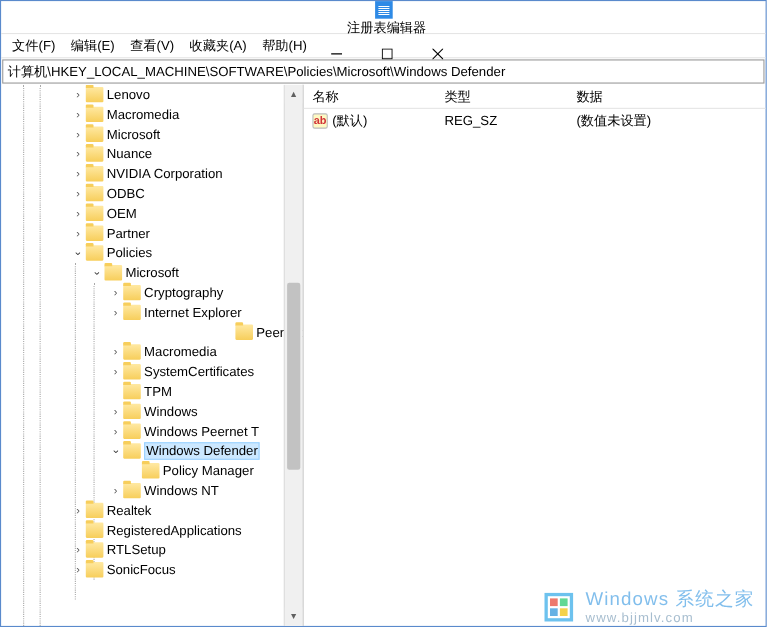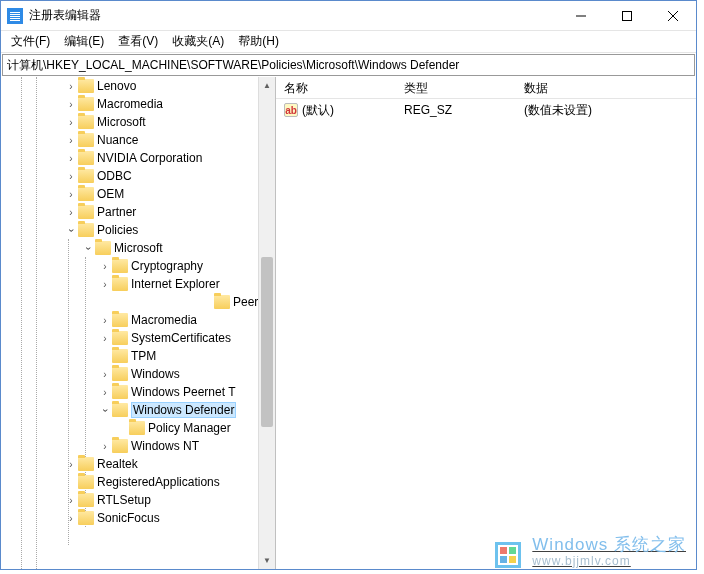--- a/index.html
+++ b/index.html
@@ -1,20 +1,20 @@
 <!DOCTYPE html>
 <html><head>
 <meta charset="utf-8">
 <style>
   * { box-sizing: border-box; margin: 0; padding: 0; font-family: "Microsoft YaHei", "Segoe UI", sans-serif; font-size: 12px; }
   body { width: 704px; height: 574px; background: #fff; position: relative; overflow: hidden; }
 
   .window { width: 697px; height: 570px; border: 1px solid #5a8acc; background: #fff; position: relative; }
 
-  .titlebar { height: 30px; display: flex; align-items: center; padding-left: 6px; border-bottom: 1px solid #e5e5e5; }
+  .titlebar { height: 30px; display: flex; align-items: center; padding-left: 6px; border-bottom: 1px solid #e5e5e5; flex-direction: column; }
   .app-icon { width: 16px; height: 16px; background: #2e8ae6; margin-right: 6px; display:inline-block; }
   .app-icon::after{content:"";display:block;width:10px;height:10px;margin:3px;background:repeating-linear-gradient(0deg,#fff,#fff 1px,#2e8ae6 1px,#2e8ae6 2px);}
   .title-text { flex: 1; }
   .win-controls { display: flex; }
   .win-btn { width: 46px; height: 30px; display: flex; align-items: center; justify-content: center; }
 
   .menubar { height: 22px; display: flex; align-items: center; padding: 0 4px; gap: 2px; border-bottom: 1px solid #e5e5e5; }
   .menu-item { padding: 2px 6px; }
 
   .addressbar { height: 22px; border: 1px solid #999; margin: 1px; padding: 2px 4px; background:#fff; overflow:hidden; white-space:nowrap; }
@@ -37,21 +37,21 @@
   .sb-btn { height:17px; background:#f0f0f0; display:flex;align-items:center;justify-content:center;color:#606060;font-size:8px;}
   .sb-thumb { position:absolute; left:2px; right:2px; background:#c2c2c2; border-radius:2px;}
 
   .list-header { display:flex; height:22px; border-bottom:1px solid #e5e5e5;}
   .col-h { padding:3px 8px; border-right:1px solid transparent;}
   .list-body { padding:2px 0;}
   .row { display:flex; height:18px; align-items:center;}
   .cell { padding:0 8px; overflow:hidden; white-space:nowrap;}
   .val-icon{width:14px;height:14px;display:inline-flex;align-items:center;justify-content:center;color:#d13438;font-weight:bold;font-size:10px;border:1px solid #bbb;border-radius:2px;margin-right:4px;background:#fef9c3;}
 
-  .watermark{position:absolute;right:18px;bottom:6px;opacity:.75;display:flex;align-items:flex-end;gap:11px;font-size:18px;text-decoration:underline;}
+  .watermark{position:absolute;right:18px;bottom:6px;opacity:.75;display:flex;align-items:center;gap:11px;font-size:18px;}
   .wm-logo{width:26px;height:26px;display:grid;grid-template-columns:1fr 1fr;grid-template-rows:1fr 1fr;gap:2px;border:3px solid #3daee9;padding:2px;position:relative;background:#fff;}
   .wm-logo span:nth-child(1){background:#e74c3c;}
   .wm-logo span:nth-child(2){background:#2ecc71;}
   .wm-logo span:nth-child(3){background:#3498db;}
   .wm-logo span:nth-child(4){background:#f1c40f;}
   .wm-text{display:flex;flex-direction:column;line-height:1.1;}
   .wm-text .cn{color:#58a9e6;font-size:17px;letter-spacing:1px;}
   .wm-text .url{color:#8aa8bf;font-size:12px;letter-spacing:1px;}
 </style>
 </head>

